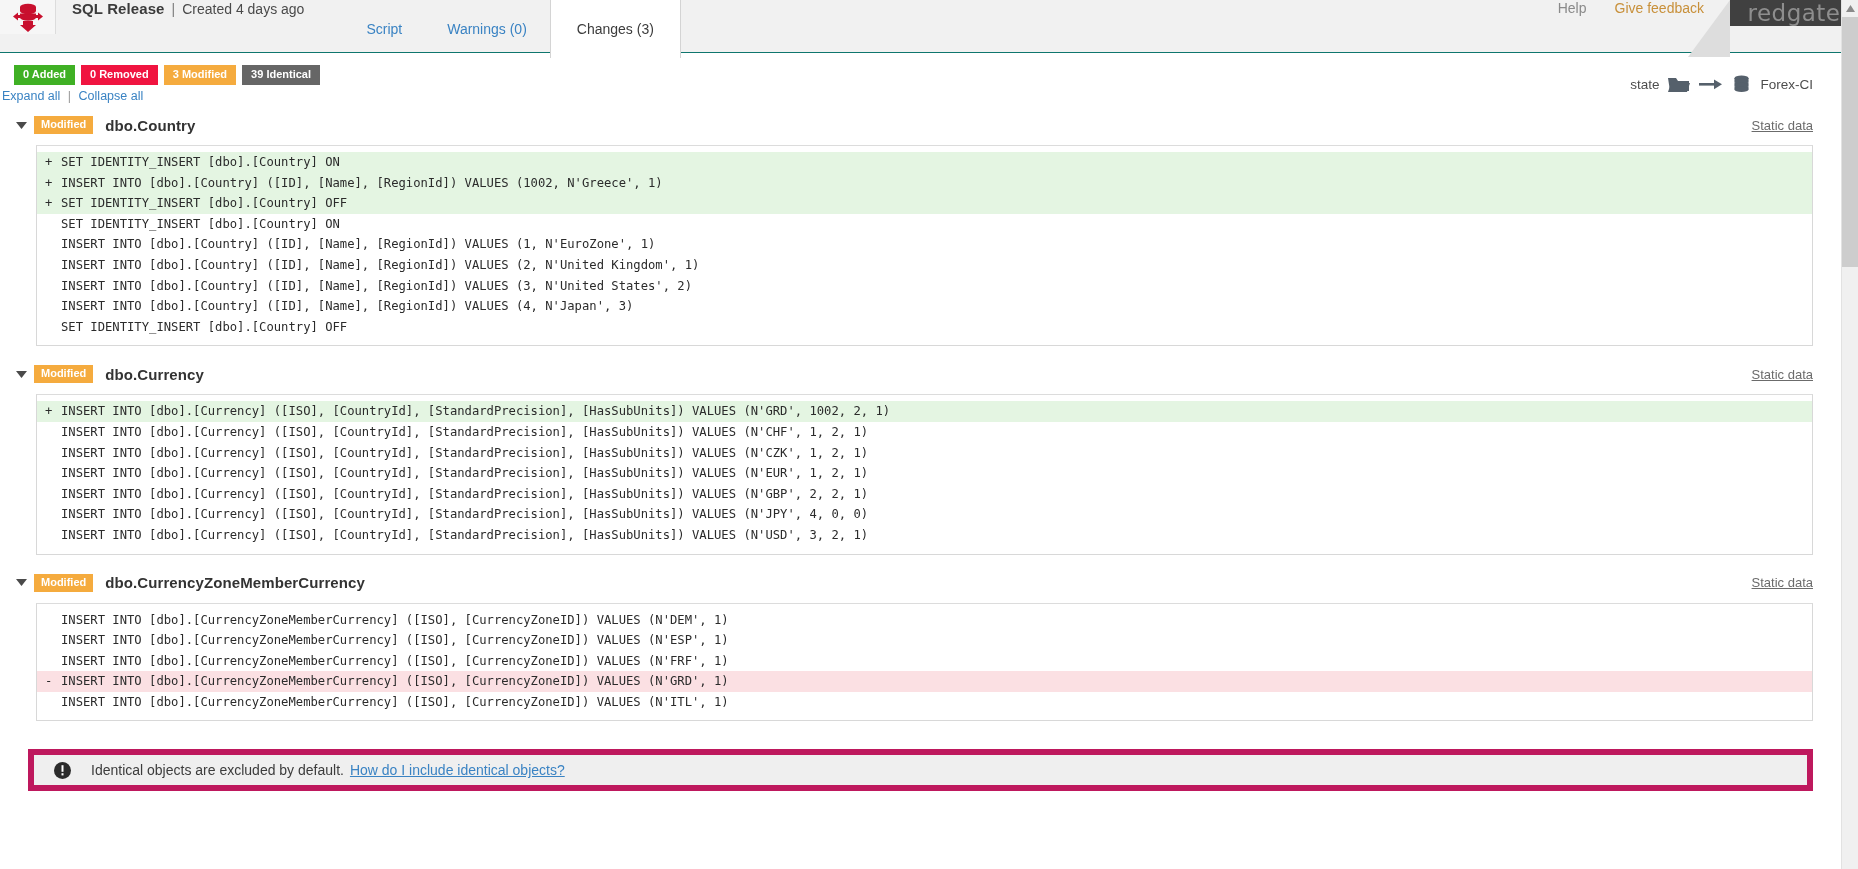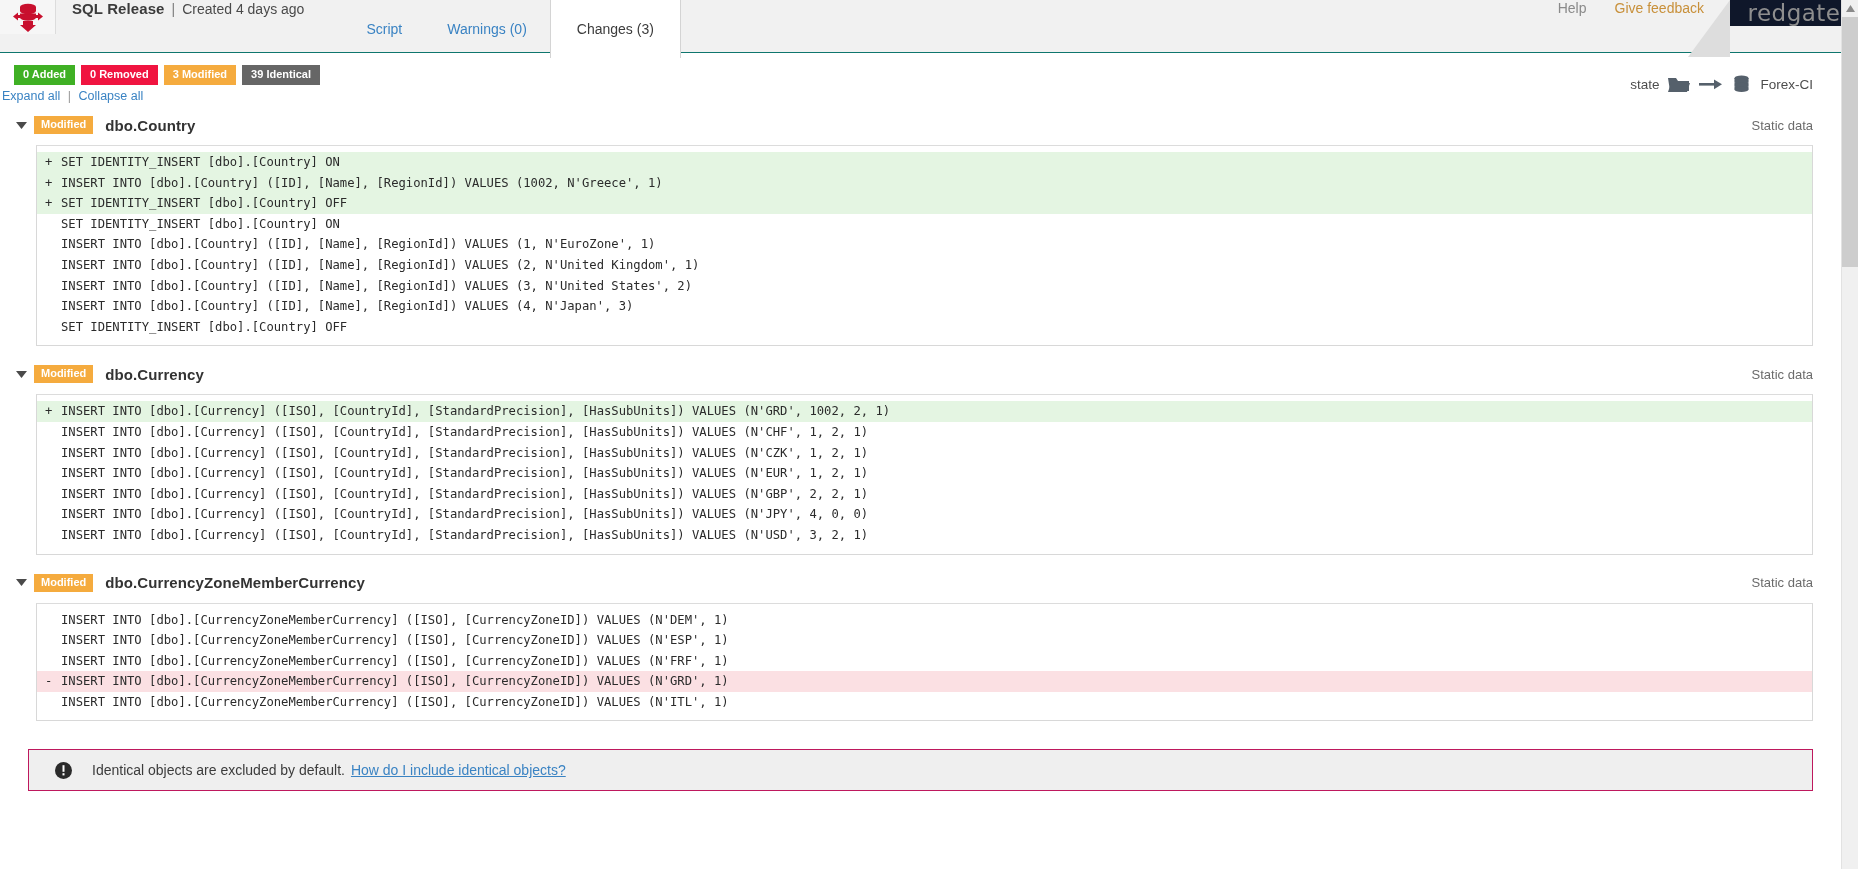--- a/index.html
+++ b/index.html
@@ -62,21 +62,21 @@
     padding: 0 26px;
   }
 
   .header-spacer { flex: 1; }
   .header-links { display: flex; align-items: center; gap: 28px; padding-right: 26px; }
   .header-link { font-size: 14px; color: #8a8a8a; cursor: pointer; }
   .header-link.feedback { color: #c8903a; }
 
   .brand-panel {
     width: 128px;
-    background: #0f172a;
+    background: #404040;
     display: flex; align-items: center; justify-content: center;
     position: relative;
   }
   .brand-panel:before {
     content: "";
     position: absolute;
     left: -42px; top: 0;
     width: 0; height: 0;
     border-style: solid;
     border-width: 0 0 57px 42px;
@@ -164,21 +164,21 @@
   .caret svg { display:block; }
   .obj-badge {
     background: #f5ab3e; color: #ffffff;
     font-size: 11px; font-weight: bold;
     padding: 3px 7px 4px 7px; line-height: 1;
     margin-right: 12px;
   }
   .obj-name { font-size: 15px; font-weight: bold; color: #333333; letter-spacing: .1px; }
   .obj-type {
     margin-left: auto;
-    font-size: 13px; color: #6b6b6b;
+    font-size: 13px; color: #6b6b6b; text-decoration: underline;
   }
 
   .code-block {
     margin: 6px 28px 0 36px;
     border: 1px solid #d8d8d8;
     border-top: 1px solid #dcdcdc;
     background: #ffffff;
     padding: 6px 0 8px 0;
   }
   .code-line {
@@ -194,24 +194,24 @@
     width: 16px;
     color: #2b2b2b;
   }
   .code-line.added { background: #e4f5e2; }
   .code-line.removed { background: #fbe0e3; }
 
   
   .notice {
     margin: 28px 28px 0 28px;
     background: #efefef;
-    border: 1px solid #be185d;
+    border: 6px solid #be185d;
     height: 42px;
     display: flex; align-items: center;
-    padding-left: 26px;
+    padding-left: 20px;
     gap: 20px;
   }
   .notice-icon { width: 17px; height: 17px; display:block; }
   .notice-text { font-size: 14px; color: #3c3c3c; }
   .notice-link { font-size: 14px; color: #3a83c3; text-decoration: underline; cursor: pointer; }
 </style>
 </head>
 <body>
 
 <div class="header">

